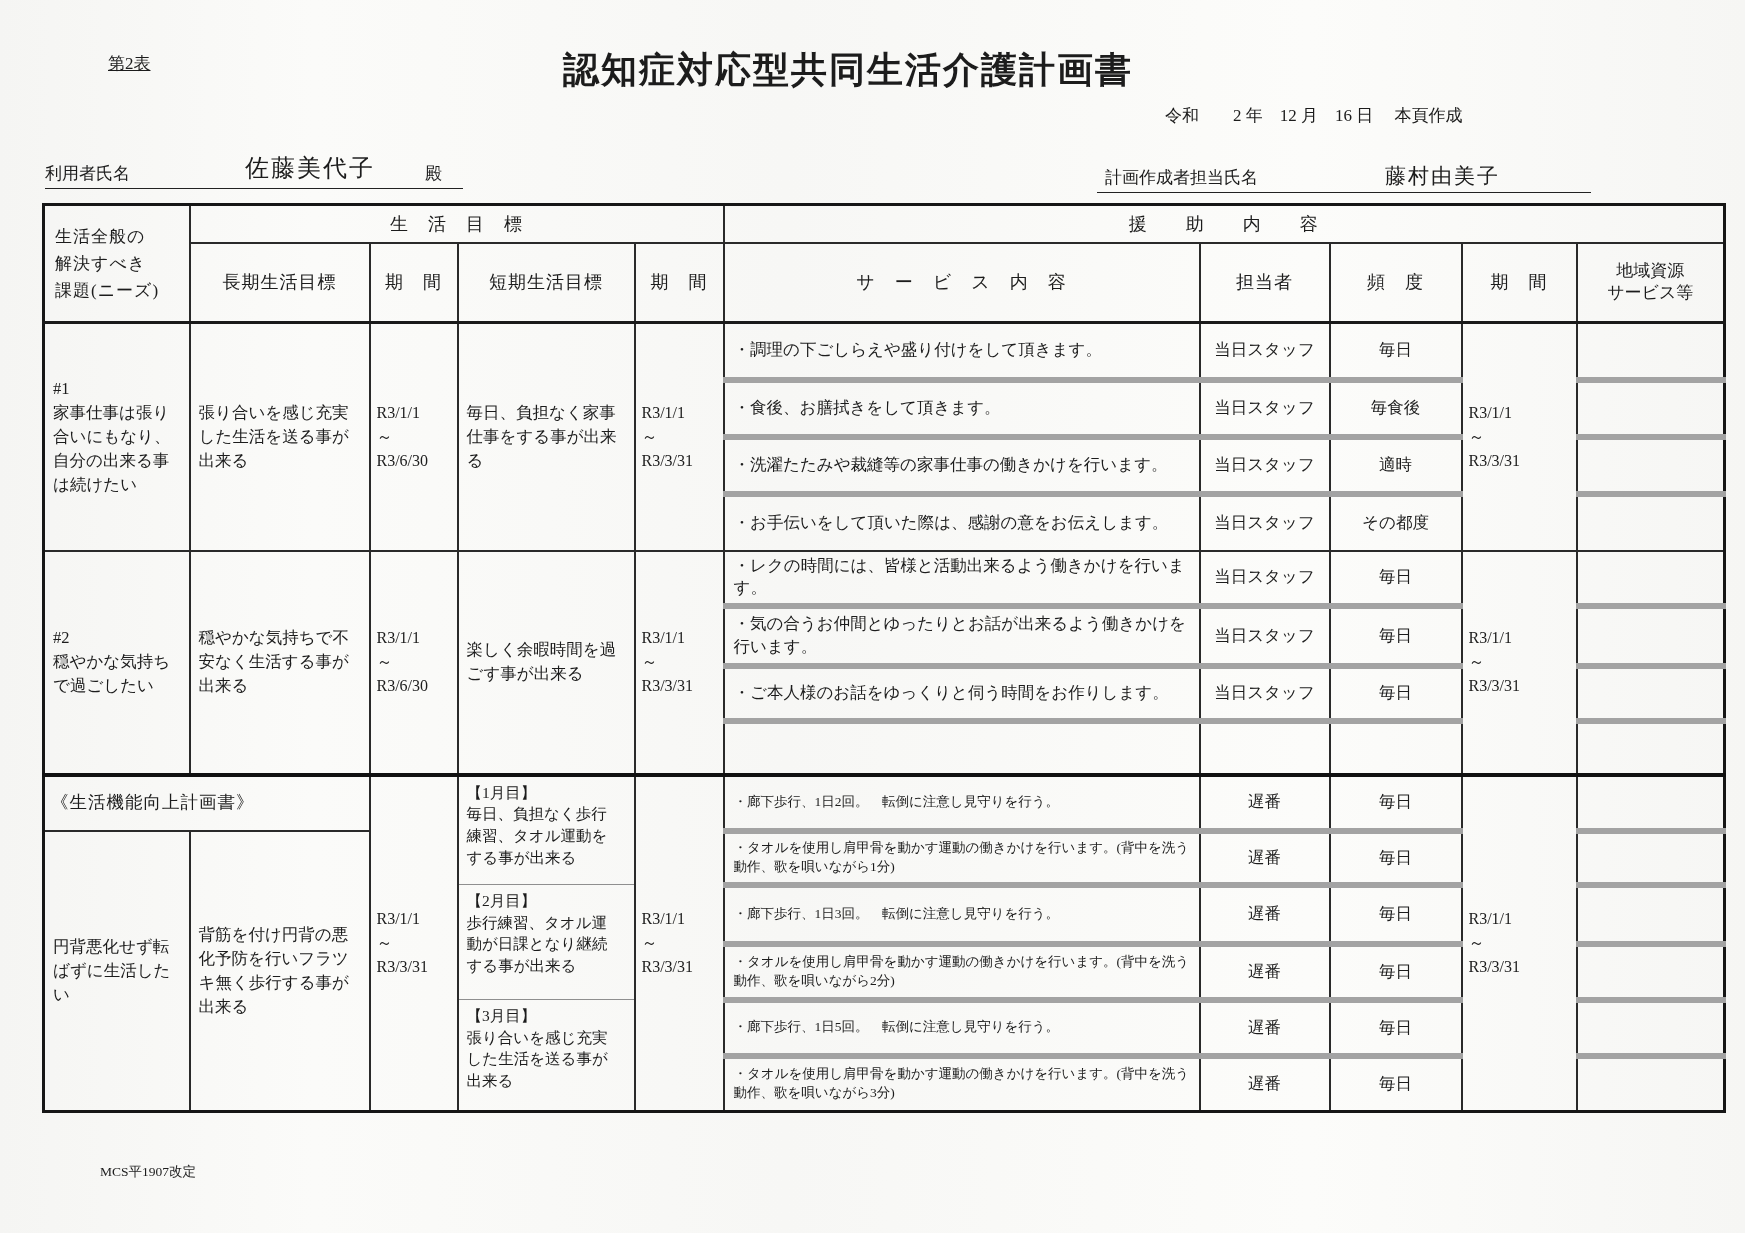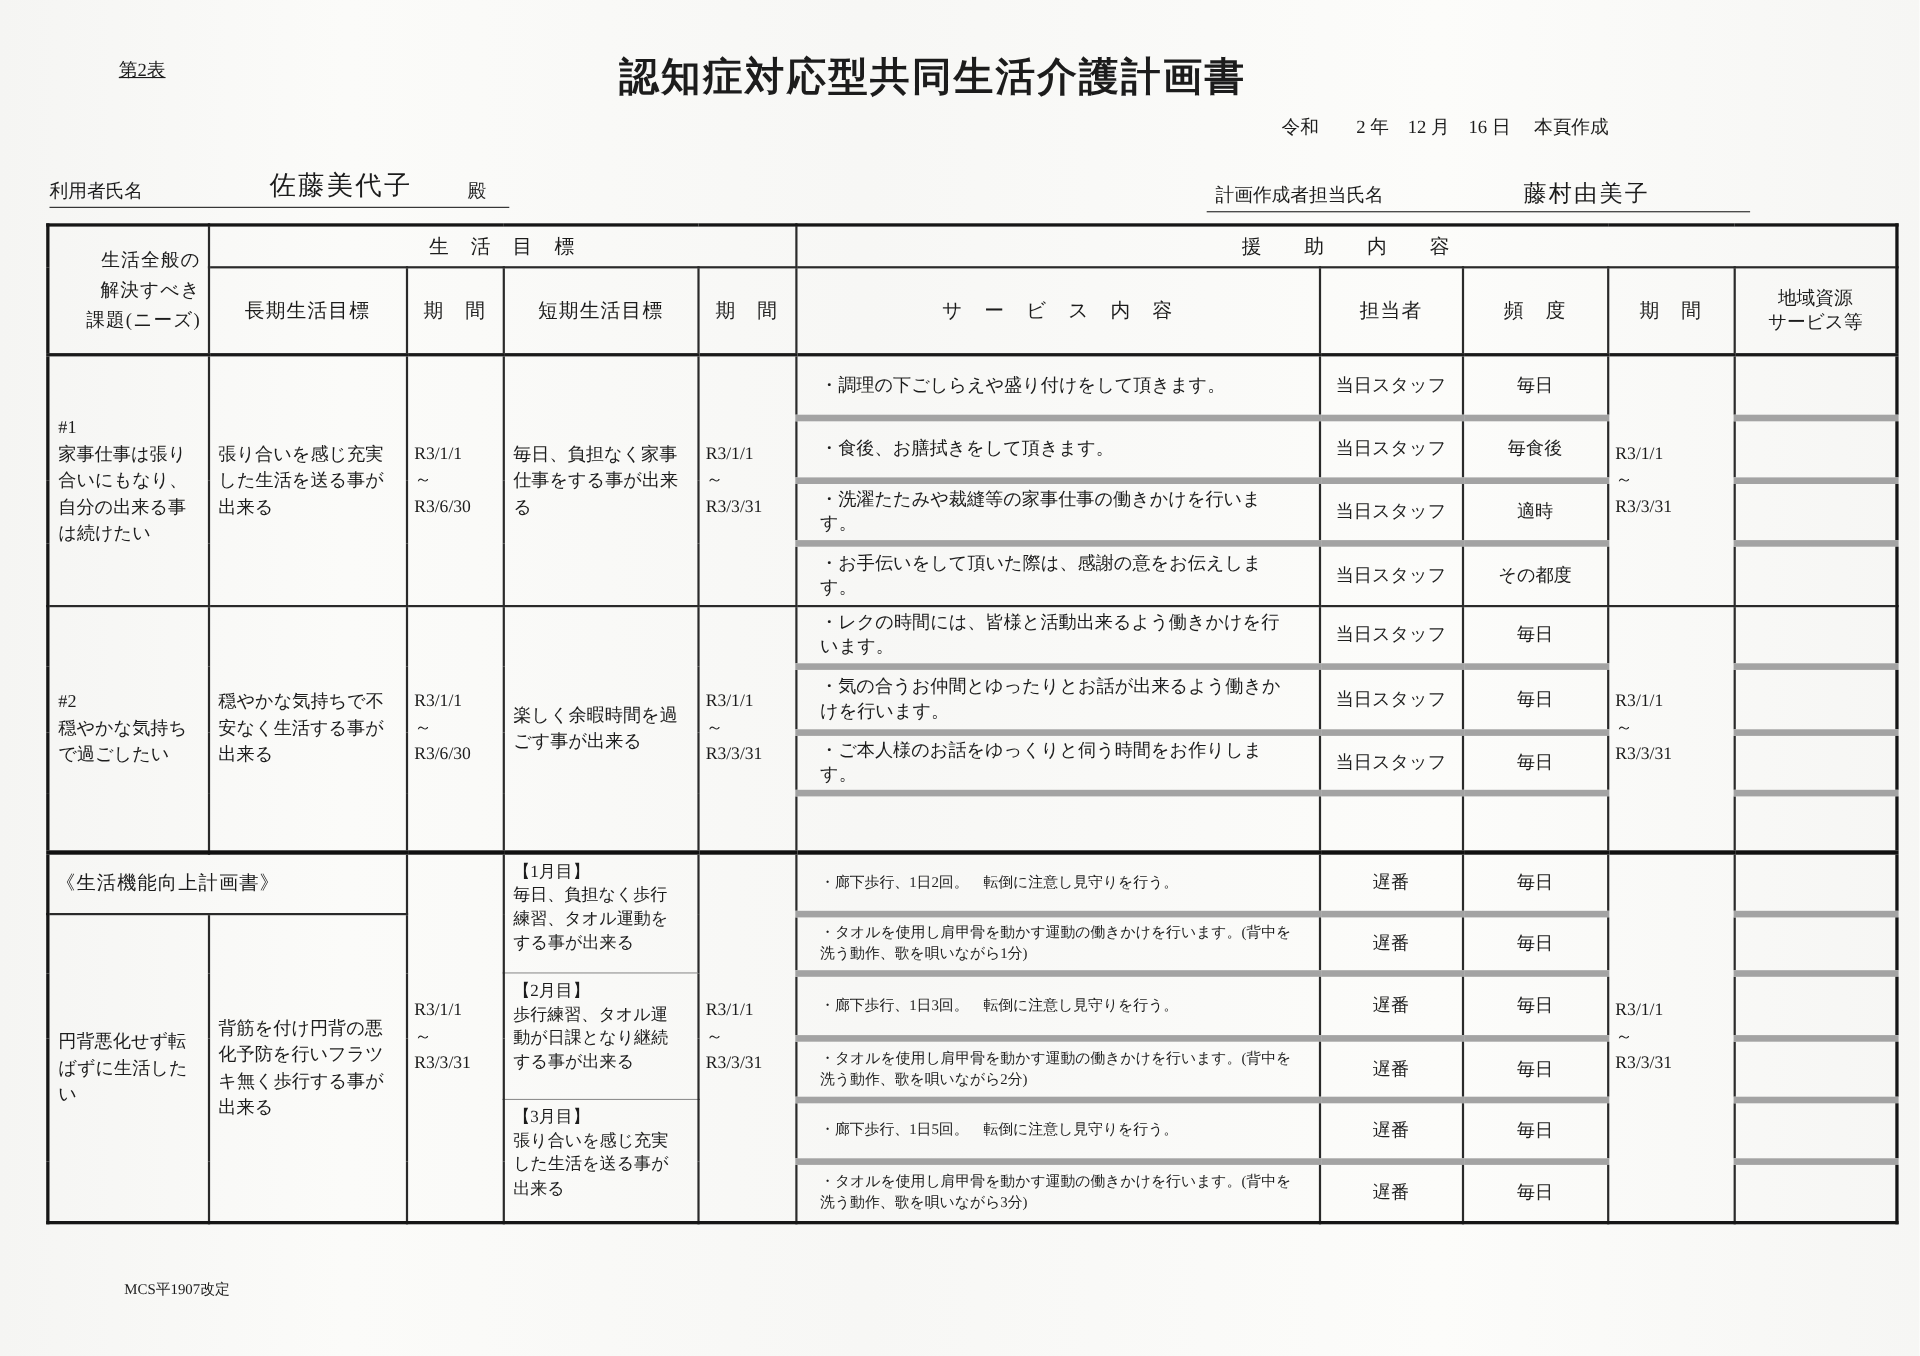--- a/index.html
+++ b/index.html
@@ -14,36 +14,36 @@
   .sheet-label{position:absolute;left:108px;top:52px;font-size:17px;text-decoration:underline;}
   .doc-title{position:absolute;left:563px;top:46px;margin:0;font-size:36px;font-weight:600;letter-spacing:2px;white-space:nowrap;}
   .date-line{position:absolute;left:1165px;top:104px;font-size:17px;white-space:pre;}
   .user-line{position:absolute;left:45px;top:150px;width:418px;height:38px;border-bottom:1.5px solid #222;}
   .user-label{position:absolute;left:0;top:12px;font-size:17px;}
   .user-name{position:absolute;left:200px;top:2px;font-size:24px;letter-spacing:2px;}
   .honorific{position:absolute;left:380px;top:12px;font-size:17px;}
   .planner-line{position:absolute;left:1097px;top:156px;width:494px;height:36px;border-bottom:1.5px solid #222;}
   .planner-label{position:absolute;left:8px;top:10px;font-size:17px;}
   .planner-name{position:absolute;left:288px;top:6px;font-size:21px;letter-spacing:2px;}
-  .footer-note{position:absolute;left:113px;top:1163px;font-size:13.5px;}
+  .footer-note{position:absolute;left:100px;top:1163px;font-size:13.5px;}
 
   table.plan-table{
     position:absolute;left:42px;top:203px;width:1681px;
     border-collapse:collapse;table-layout:fixed;
     border:3px solid #161616;
   }
   td{border:2px solid #2a2a2a;padding:2px 6px;vertical-align:middle;font-size:16.5px;line-height:1.45;overflow:hidden;}
   .hc{text-align:center;font-size:18px;letter-spacing:1px;}
-  .needs-h{text-align:right;padding-left:10px;white-space:pre-line;font-size:17px;line-height:1.6;}
+  .needs-h{text-align:left;padding-left:10px;white-space:pre-line;font-size:17px;line-height:1.6;}
   .hb{border-bottom:3px solid #1a1a1a;}
   .comm-h{white-space:pre-line;line-height:1.3;font-size:17px;letter-spacing:0;}
   .needs{text-align:left;padding-left:8px;white-space:pre-line;font-size:16.5px;}
   .goal{text-align:left;padding:4px 8px;}
   .period{text-align:left;white-space:pre-line;line-height:1.5;font-size:16px;}
-  .svc{text-align:left;padding:2px 21px;font-size:16.5px;line-height:1.35;}
+  .svc{text-align:left;padding:2px 9px;font-size:16.5px;line-height:1.35;}
   .svc.sm{font-size:13.5px;line-height:1.4;}
   .ctr{text-align:center;}
   .comm{background:transparent;}
   .ft{border-top:6px solid #a3a3a3;}
   .fb{border-bottom:1px solid #b4b4b4;}
   .mgoal{text-align:left;vertical-align:top;padding:5px 12px 2px 8px;white-space:pre-line;font-size:15.5px;line-height:1.4;}
   .ftm{border-top:1px solid #8f8f8f;}
   .fbm{border-bottom:1px solid #8f8f8f;}
   .tt{border-top:4px solid #111;}
   .banner{text-align:left;font-size:17.5px;letter-spacing:1px;}

